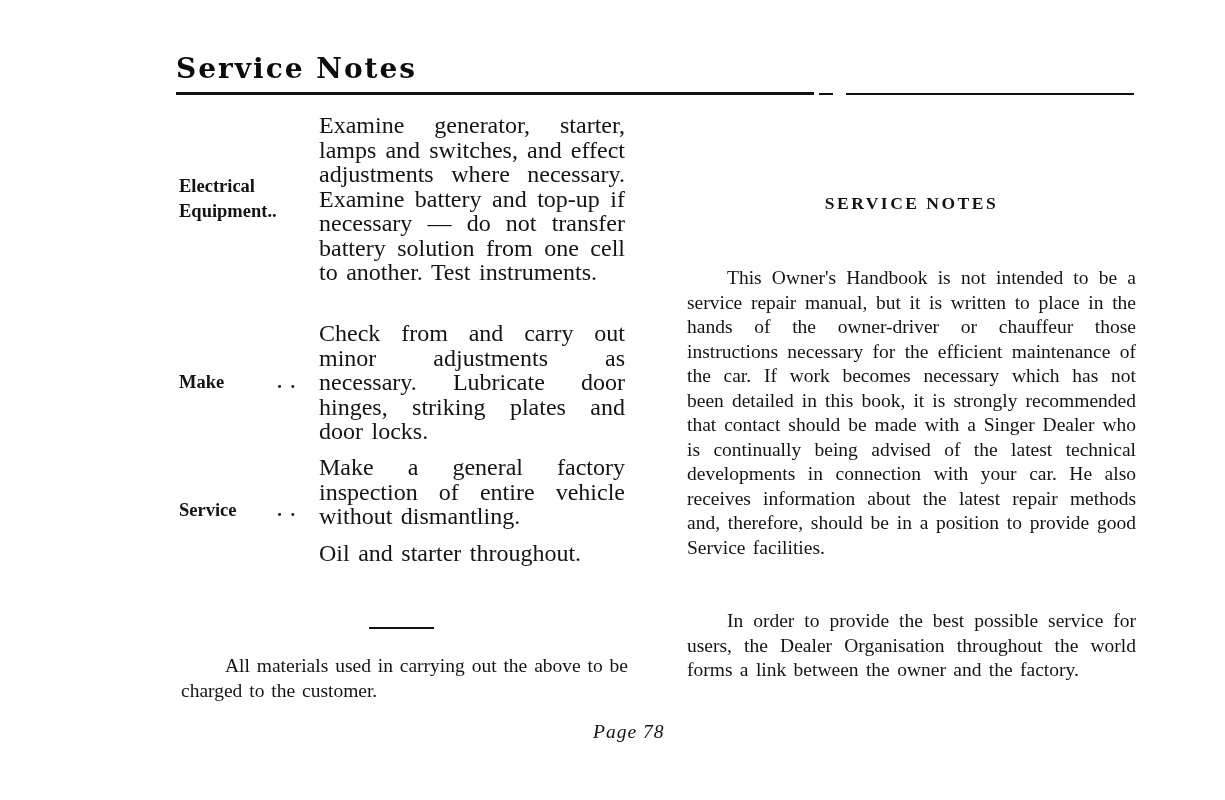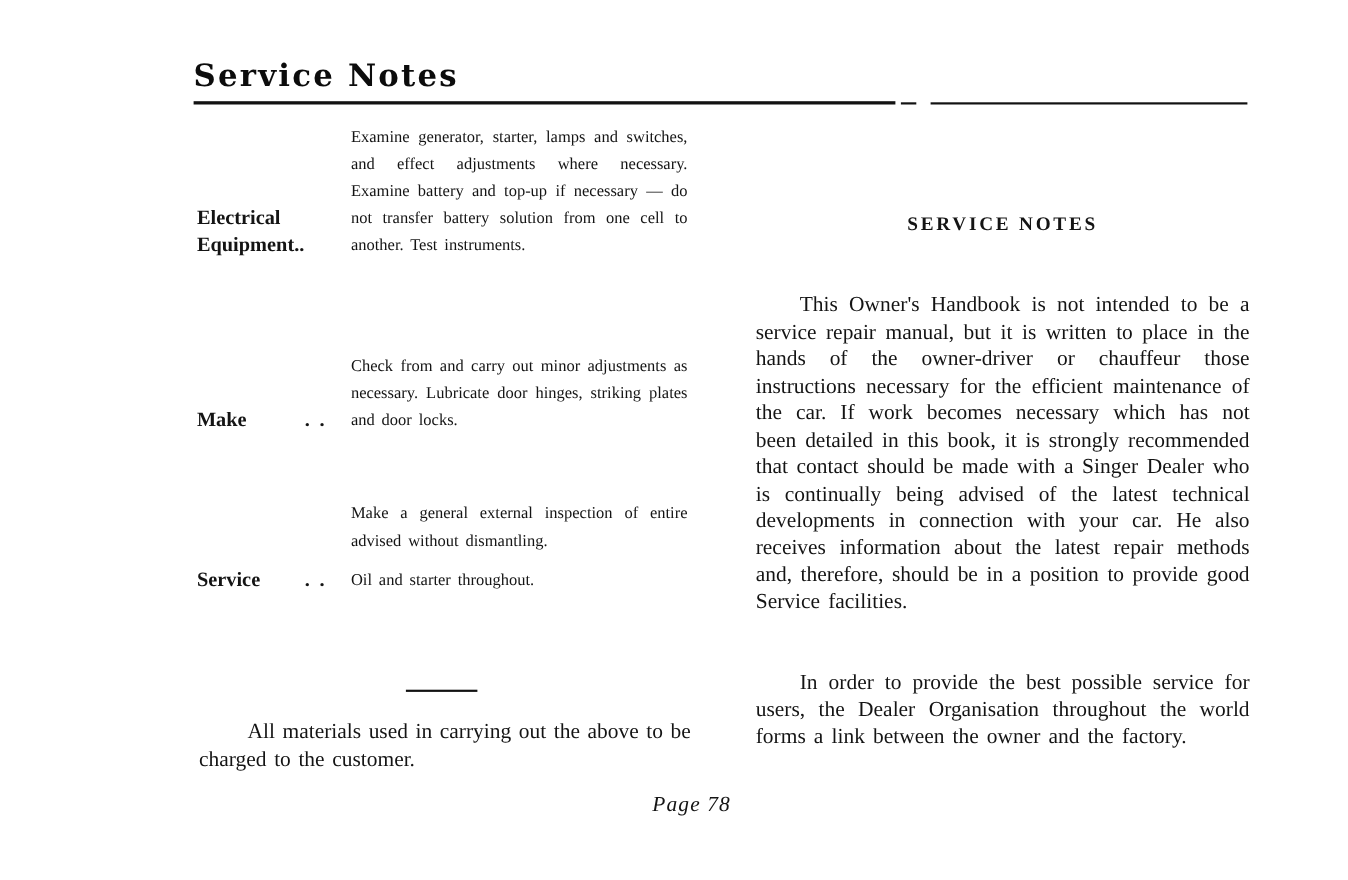--- a/index.html
+++ b/index.html
@@ -54,31 +54,31 @@
   .entry-label {
     width: 140px;
     flex: 0 0 140px;
     font-size: 18.5px;
     font-weight: 700;
     line-height: 24.5px;
     padding-right: 22px;
     box-sizing: border-box;
     display: flex;
     justify-content: space-between;
-    align-items: flex-end;
+    align-items: center;
   }
   .entry-label .label-lines span { display: block; }
   .entry-label .dots {
     font-weight: 700;
     letter-spacing: 2px;
     white-space: nowrap;
   }
   .entry-text {
     flex: 1 1 auto;
-    font-size: 15px;
+    font-size: 24px;
     line-height: 24.5px;
     text-align: justify;
     word-spacing: 2.5px;
   }
   .entry-text p { margin: 0; }
   .entry-text p + p { margin-top: 12px; }
 
   .left-divider {
     position: absolute;
     left: 345px;
@@ -182,21 +182,21 @@
   </div>
 
   <div class="entry entry-2">
     <div class="entry-label">
       <span class="label-lines">
         <span>Service</span>
       </span>
       <span class="dots">. .</span>
     </div>
     <div class="entry-text">
-      <p>Make a general external inspection of entire advised without dismantling.</p>
+      <p>Make a general factory inspection of entire vehicle without dismantling.</p>
       <p>Oil and starter throughout.</p>
     </div>
   </div>
 
   <div class="left-divider"></div>
 
   <p class="footnote">All materials used in carrying out the above to be charged to the customer.</p>
 
   <h2 class="right-heading">SERVICE NOTES</h2>
   <p class="right-para right-para-1">This Owner's Handbook is not intended to be a service repair manual, but it is written to place in the hands of the owner-driver or chauffeur those instructions necessary for the efficient maintenance of the car.  If work becomes necessary which has not been detailed in this book, it is strongly recommended that contact should be made with a Singer Dealer who is continually being advised of the latest technical developments in connection with your car.  He also receives information about the latest repair methods and, therefore, should be in a position to provide good Service facilities.</p>

